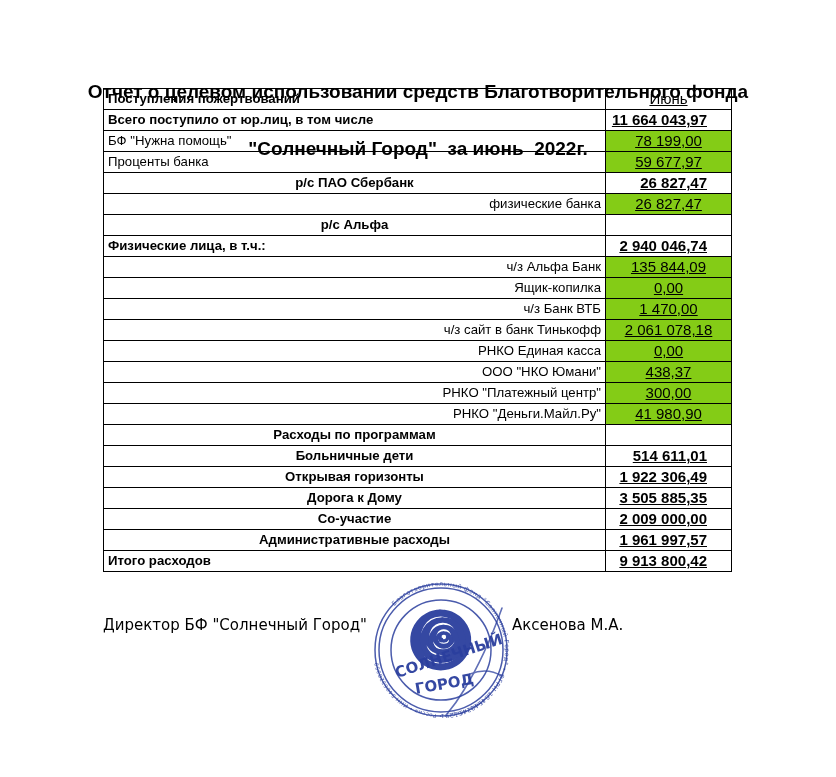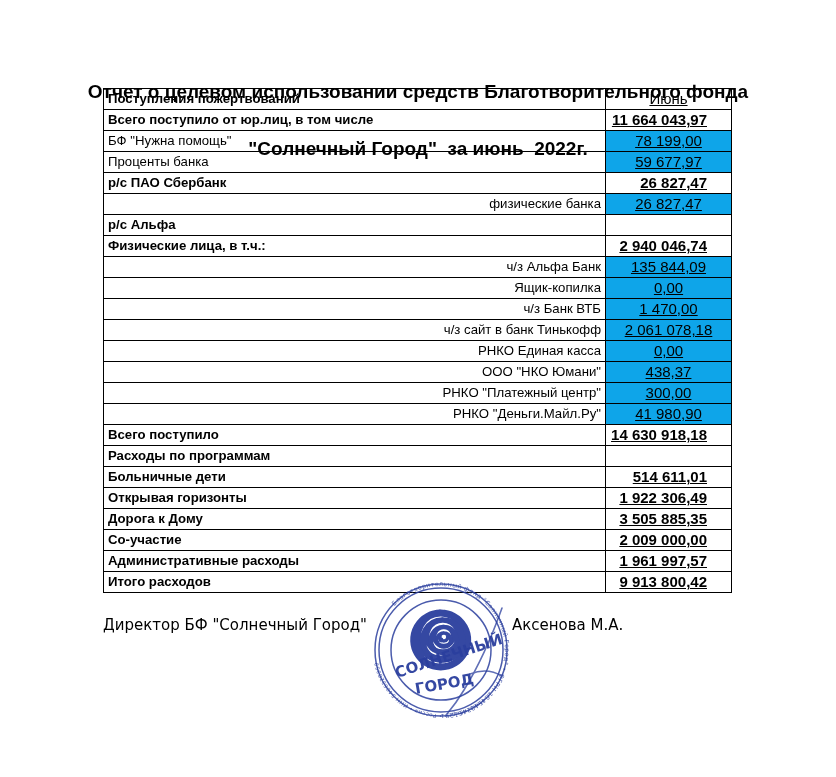--- a/index.html
+++ b/index.html
@@ -53,36 +53,36 @@
     padding: 0 4px;
     line-height: 18px;
     vertical-align: middle;
     white-space: nowrap;
     overflow: hidden;
   }
 
   
   td.lab-left   { text-align: left; }
   td.lab-right  { text-align: right; }
-  td.lab-center { }
+  td.lab-center { text-align: center; }
 
   
   td.val {
     text-align: center;
     font-size: 15px;
     text-decoration: underline;
   }
   td.val.right { text-align: right; padding-right: 24px; }
 
   
   .bold { font-weight: bold; }
 
   
   td.green {
-    background: #0ea5e9;
+    background: #84cc16;
     text-align: center;
   }
 
   
   .signature-row {
     position: absolute;
     left: 103px;
     top: 612px;
     width: 628px;
     height: 26px;
@@ -187,24 +187,20 @@
         </tr>
         <tr>
           <td class="lab-right">РНКО "Платежный центр"</td>
           <td class="val green">300,00</td>
         </tr>
         <tr>
           <td class="lab-right">РНКО "Деньги.Майл.Ру"</td>
           <td class="val green">41 980,90</td>
         </tr>
         <tr>
-          <td class="lab-left bold">Всего поступило</td>
-          <td class="val right bold">14 630 918,18</td>
-        </tr>
-        <tr>
           <td class="lab-center bold">Расходы по программам</td>
           <td class="val"></td>
         </tr>
         <tr>
           <td class="lab-center bold">Больничные дети</td>
           <td class="val right bold">514 611,01</td>
         </tr>
         <tr>
           <td class="lab-center bold">Открывая горизонты</td>
           <td class="val right bold">1 922 306,49</td>

